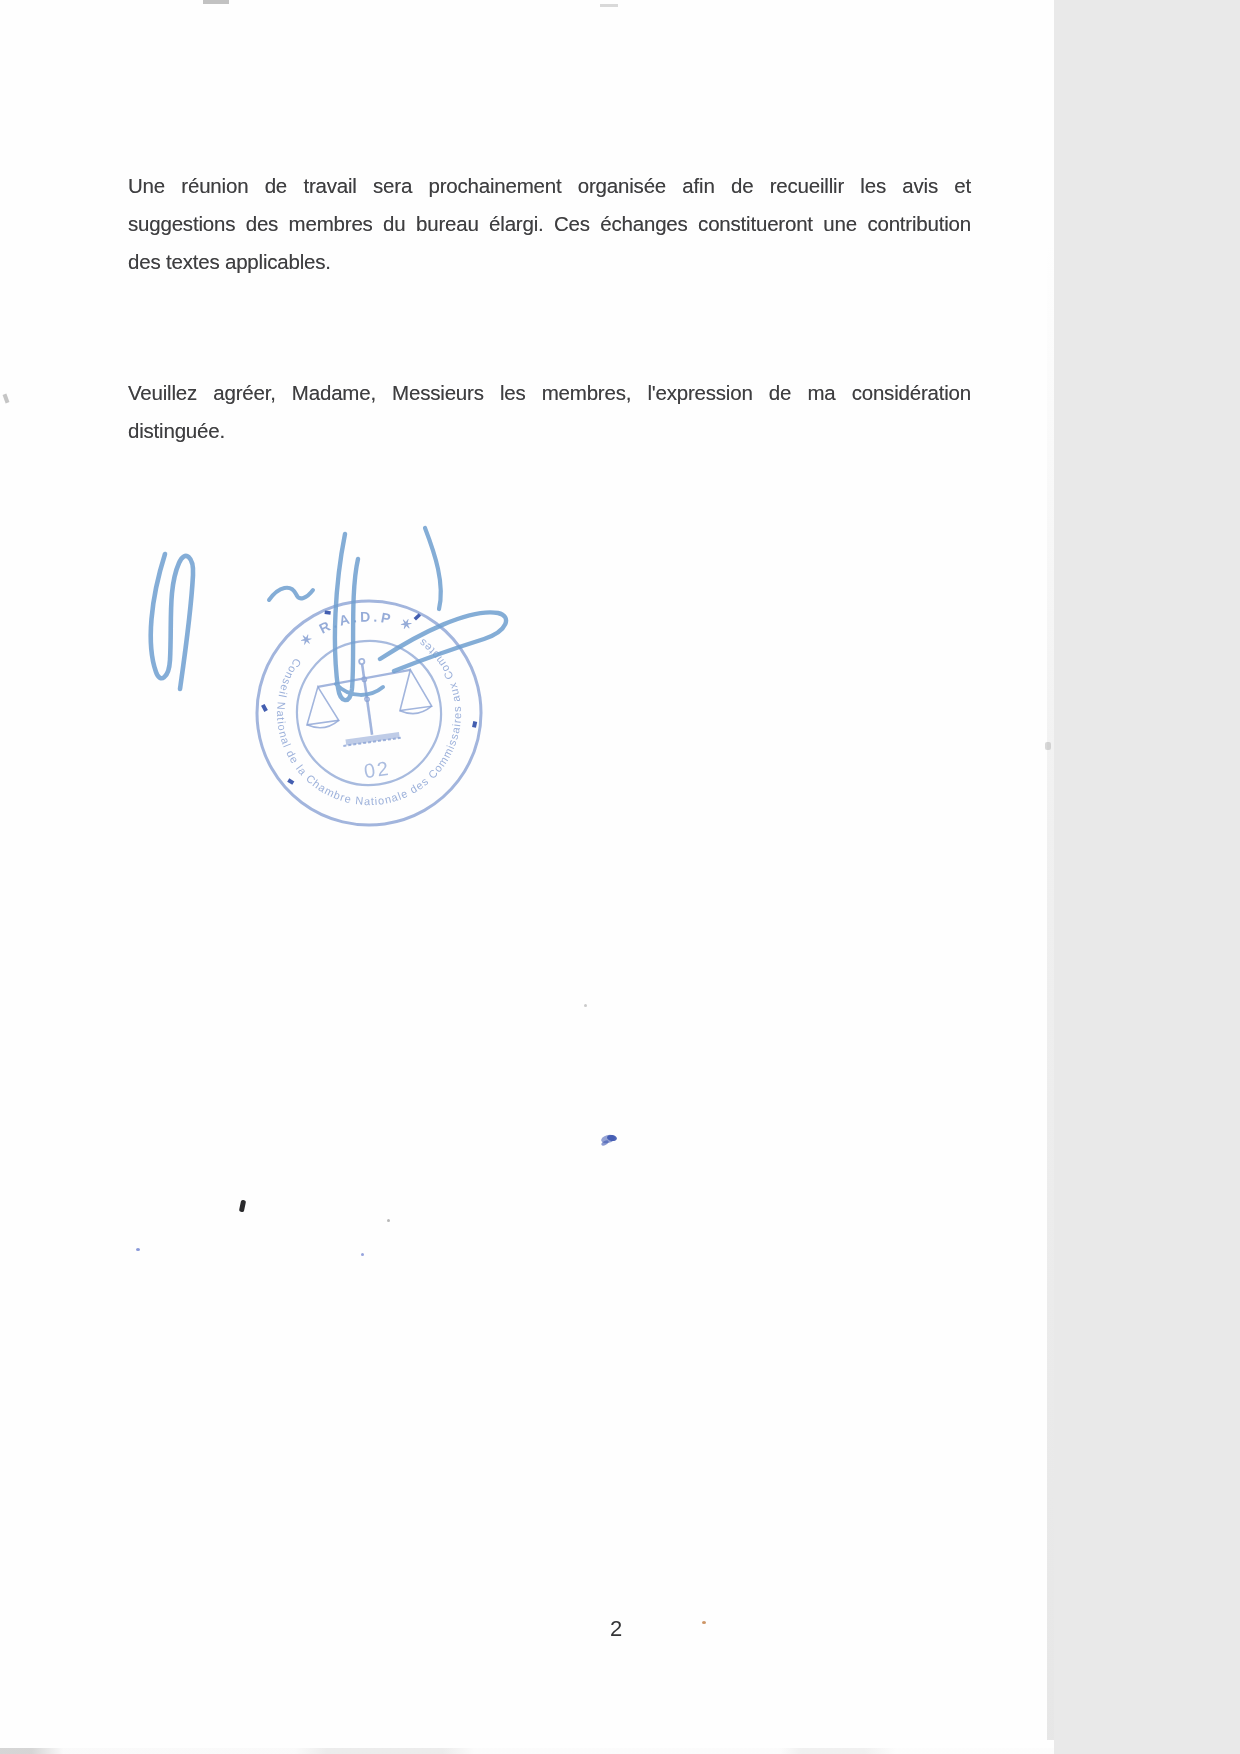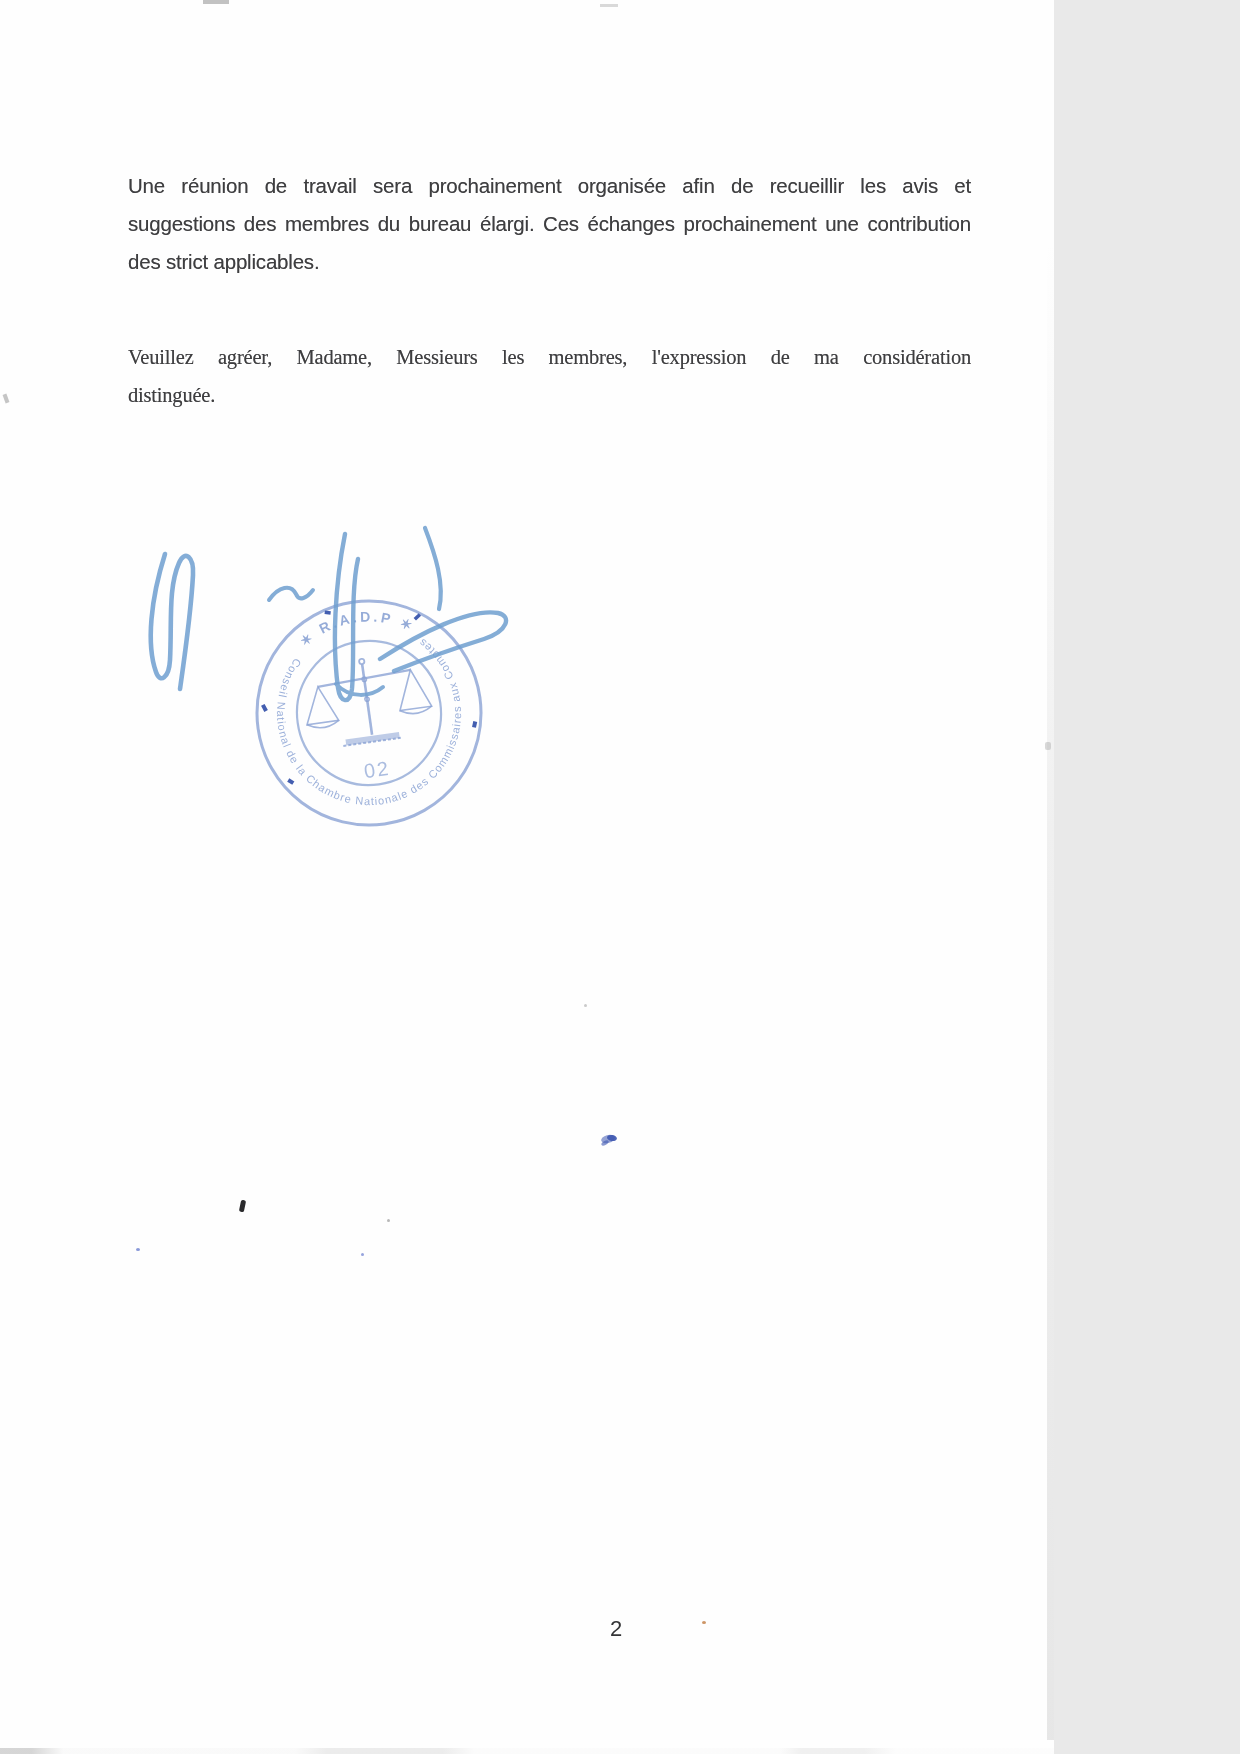--- a/index.html
+++ b/index.html
@@ -18,21 +18,21 @@
     width:843px;
     font-size:20.5px;
     letter-spacing:-0.2px;
     line-height:38px;
     color:var(--ink,#3e3e40);
     text-shadow:0 0 0.6px rgba(62,62,64,0.55);
   }
   .tline{text-align:justify;text-align-last:justify;}
   .tline.tlast{text-align-last:left;}
   #para1{top:167px;}
-  #para2{top:338px;font-family:Liberation Serif, serif;}
+  #para2{top:374px;}
   .sigblock{
     position:absolute;left:128px;top:473px;
     font-size:20.5px;line-height:30px;
     color:var(--ink,#3e3e40);
     text-shadow:0 0 0.6px rgba(62,62,64,0.55);
   }
   .pagenum{
     position:absolute;left:596px;top:1616px;width:40px;
     font-size:22px;text-align:center;color:#333436;
   }
@@ -58,22 +58,22 @@
   .topmark1{left:203px;top:0;width:26px;height:4px;background:#9a9a9a;opacity:.6;}
   .topmark2{left:600px;top:4px;width:18px;height:3px;background:#c0c0c0;opacity:.6;}
 </style>
 </head>
 <body>
 
 <div class="page">
 
   <div class="bodytext" id="para1">
       <div class="tline">Une réunion de travail sera prochainement organisée afin de recueillir les avis et</div>
-      <div class="tline">suggestions des membres du bureau élargi. Ces échanges prochainement une contribution</div>
-      <div class="tline tlast">des strict applicables.</div>
+      <div class="tline">suggestions des membres du bureau élargi. Ces échanges constitueront une contribution</div>
+      <div class="tline tlast">des textes applicables.</div>
     </div>
 
   <div class="bodytext" id="para2">
       <div class="tline">Veuillez agréer, Madame, Messieurs les membres, l'expression de ma considération</div>
       <div class="tline tlast">distinguée.</div>
     </div>
 
 
   <svg class="stamp-svg" width="266" height="266" viewBox="-133 -133 266 266">
     <g transform="rotate(-8)" opacity="0.9">

